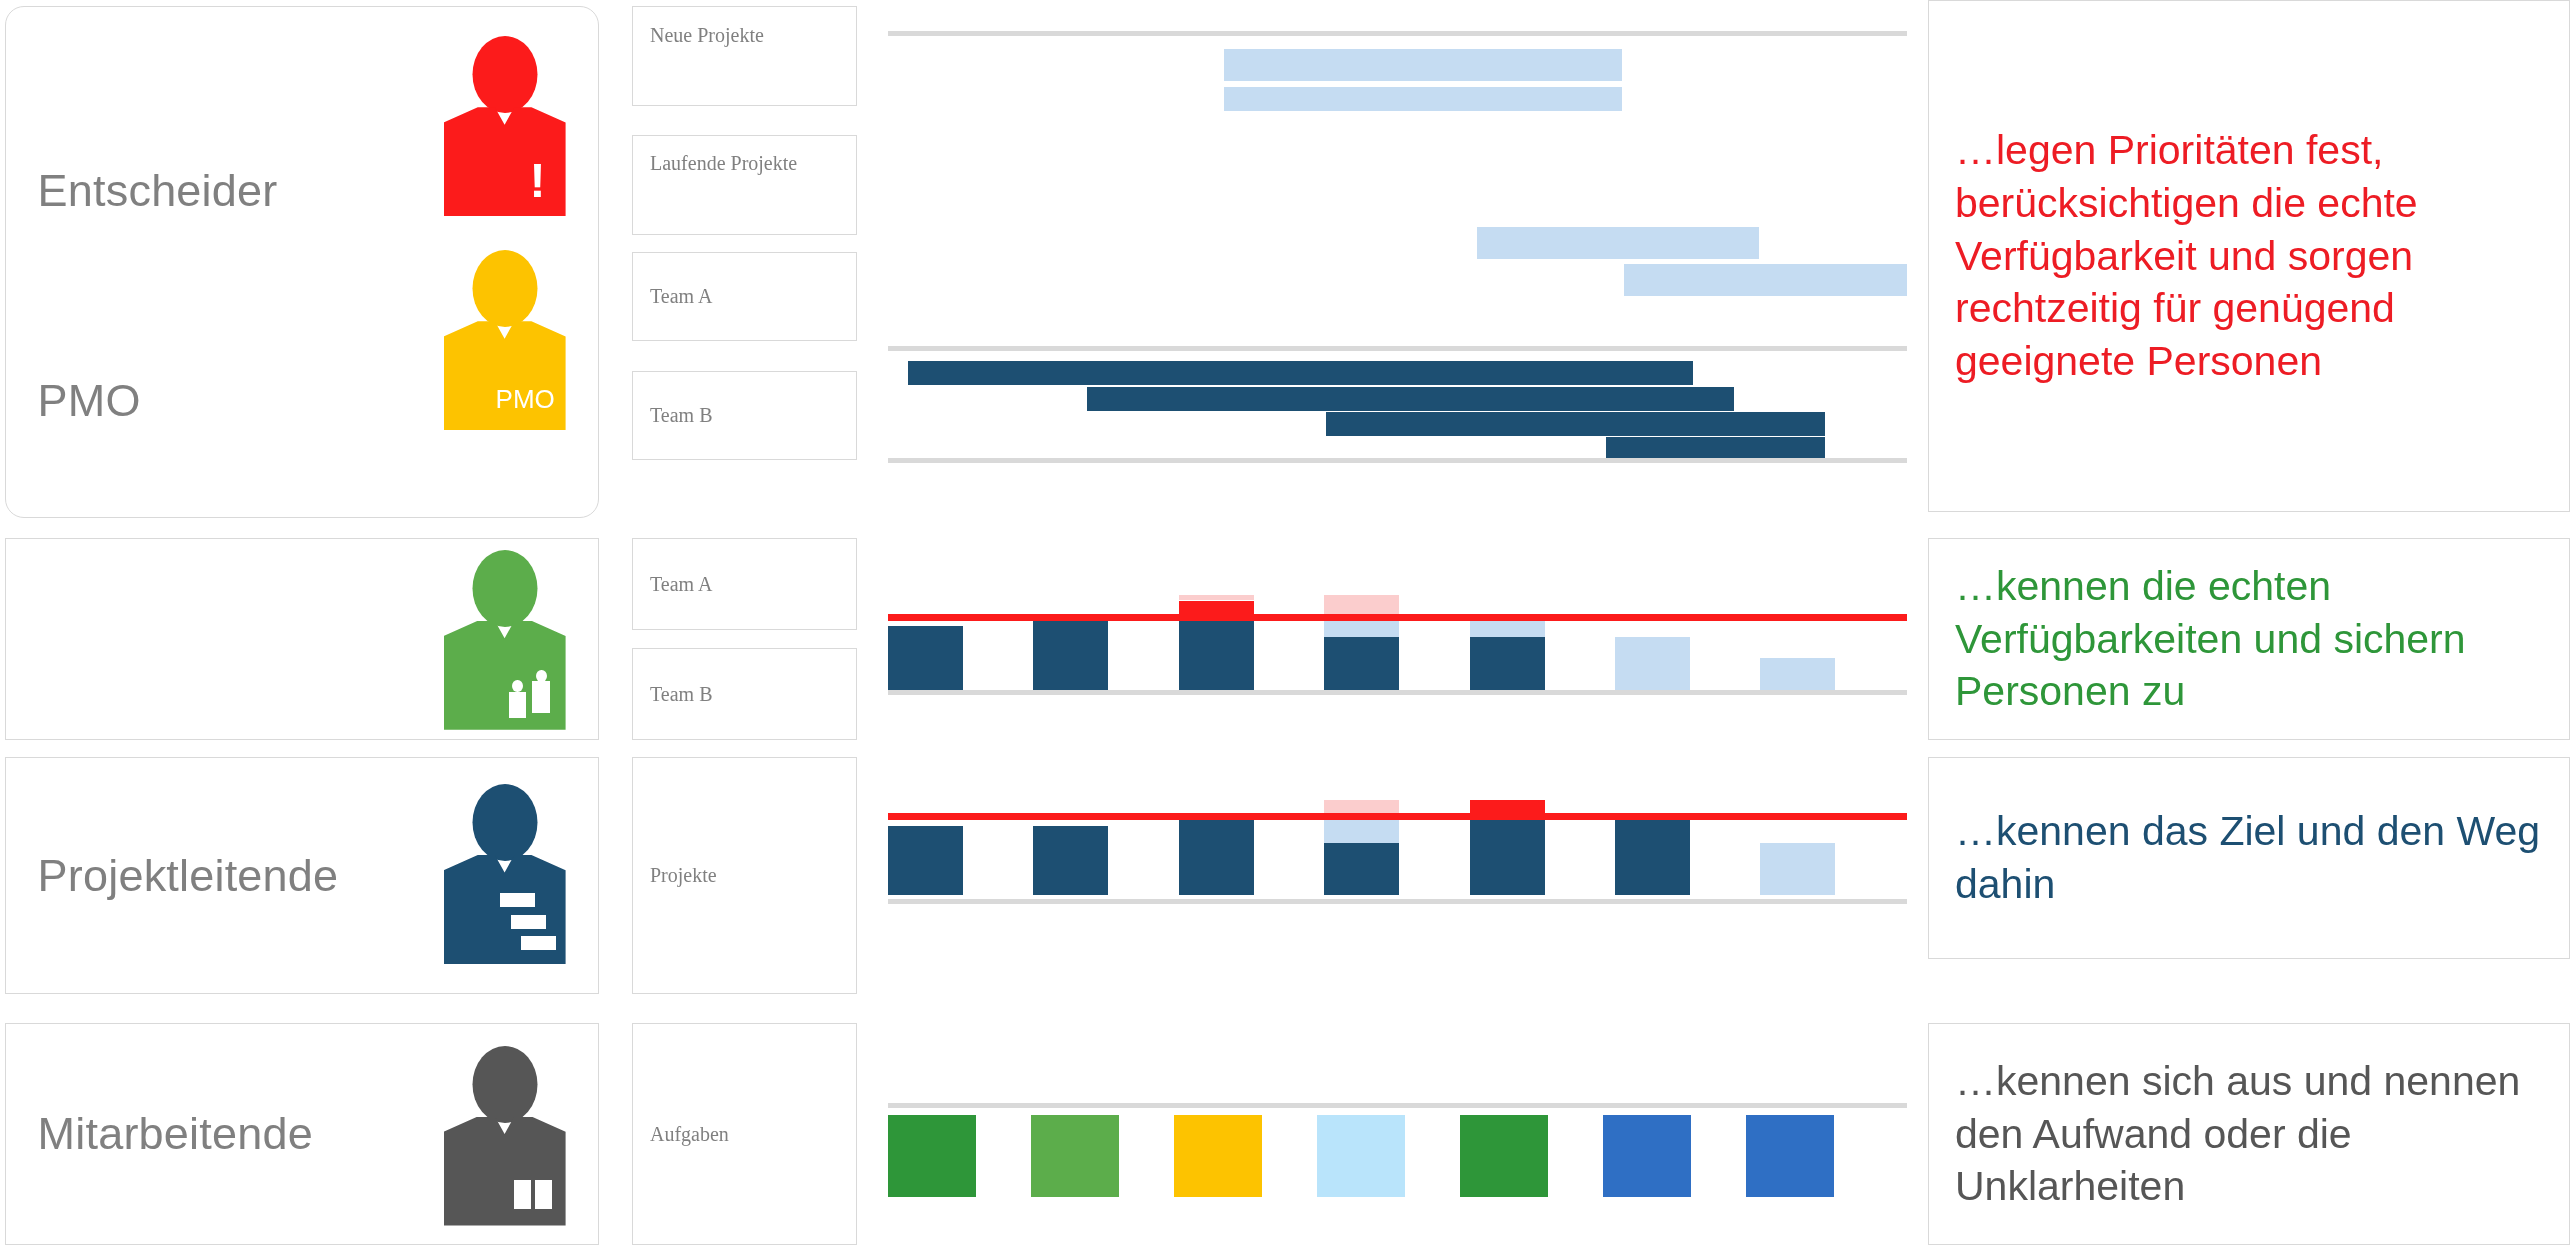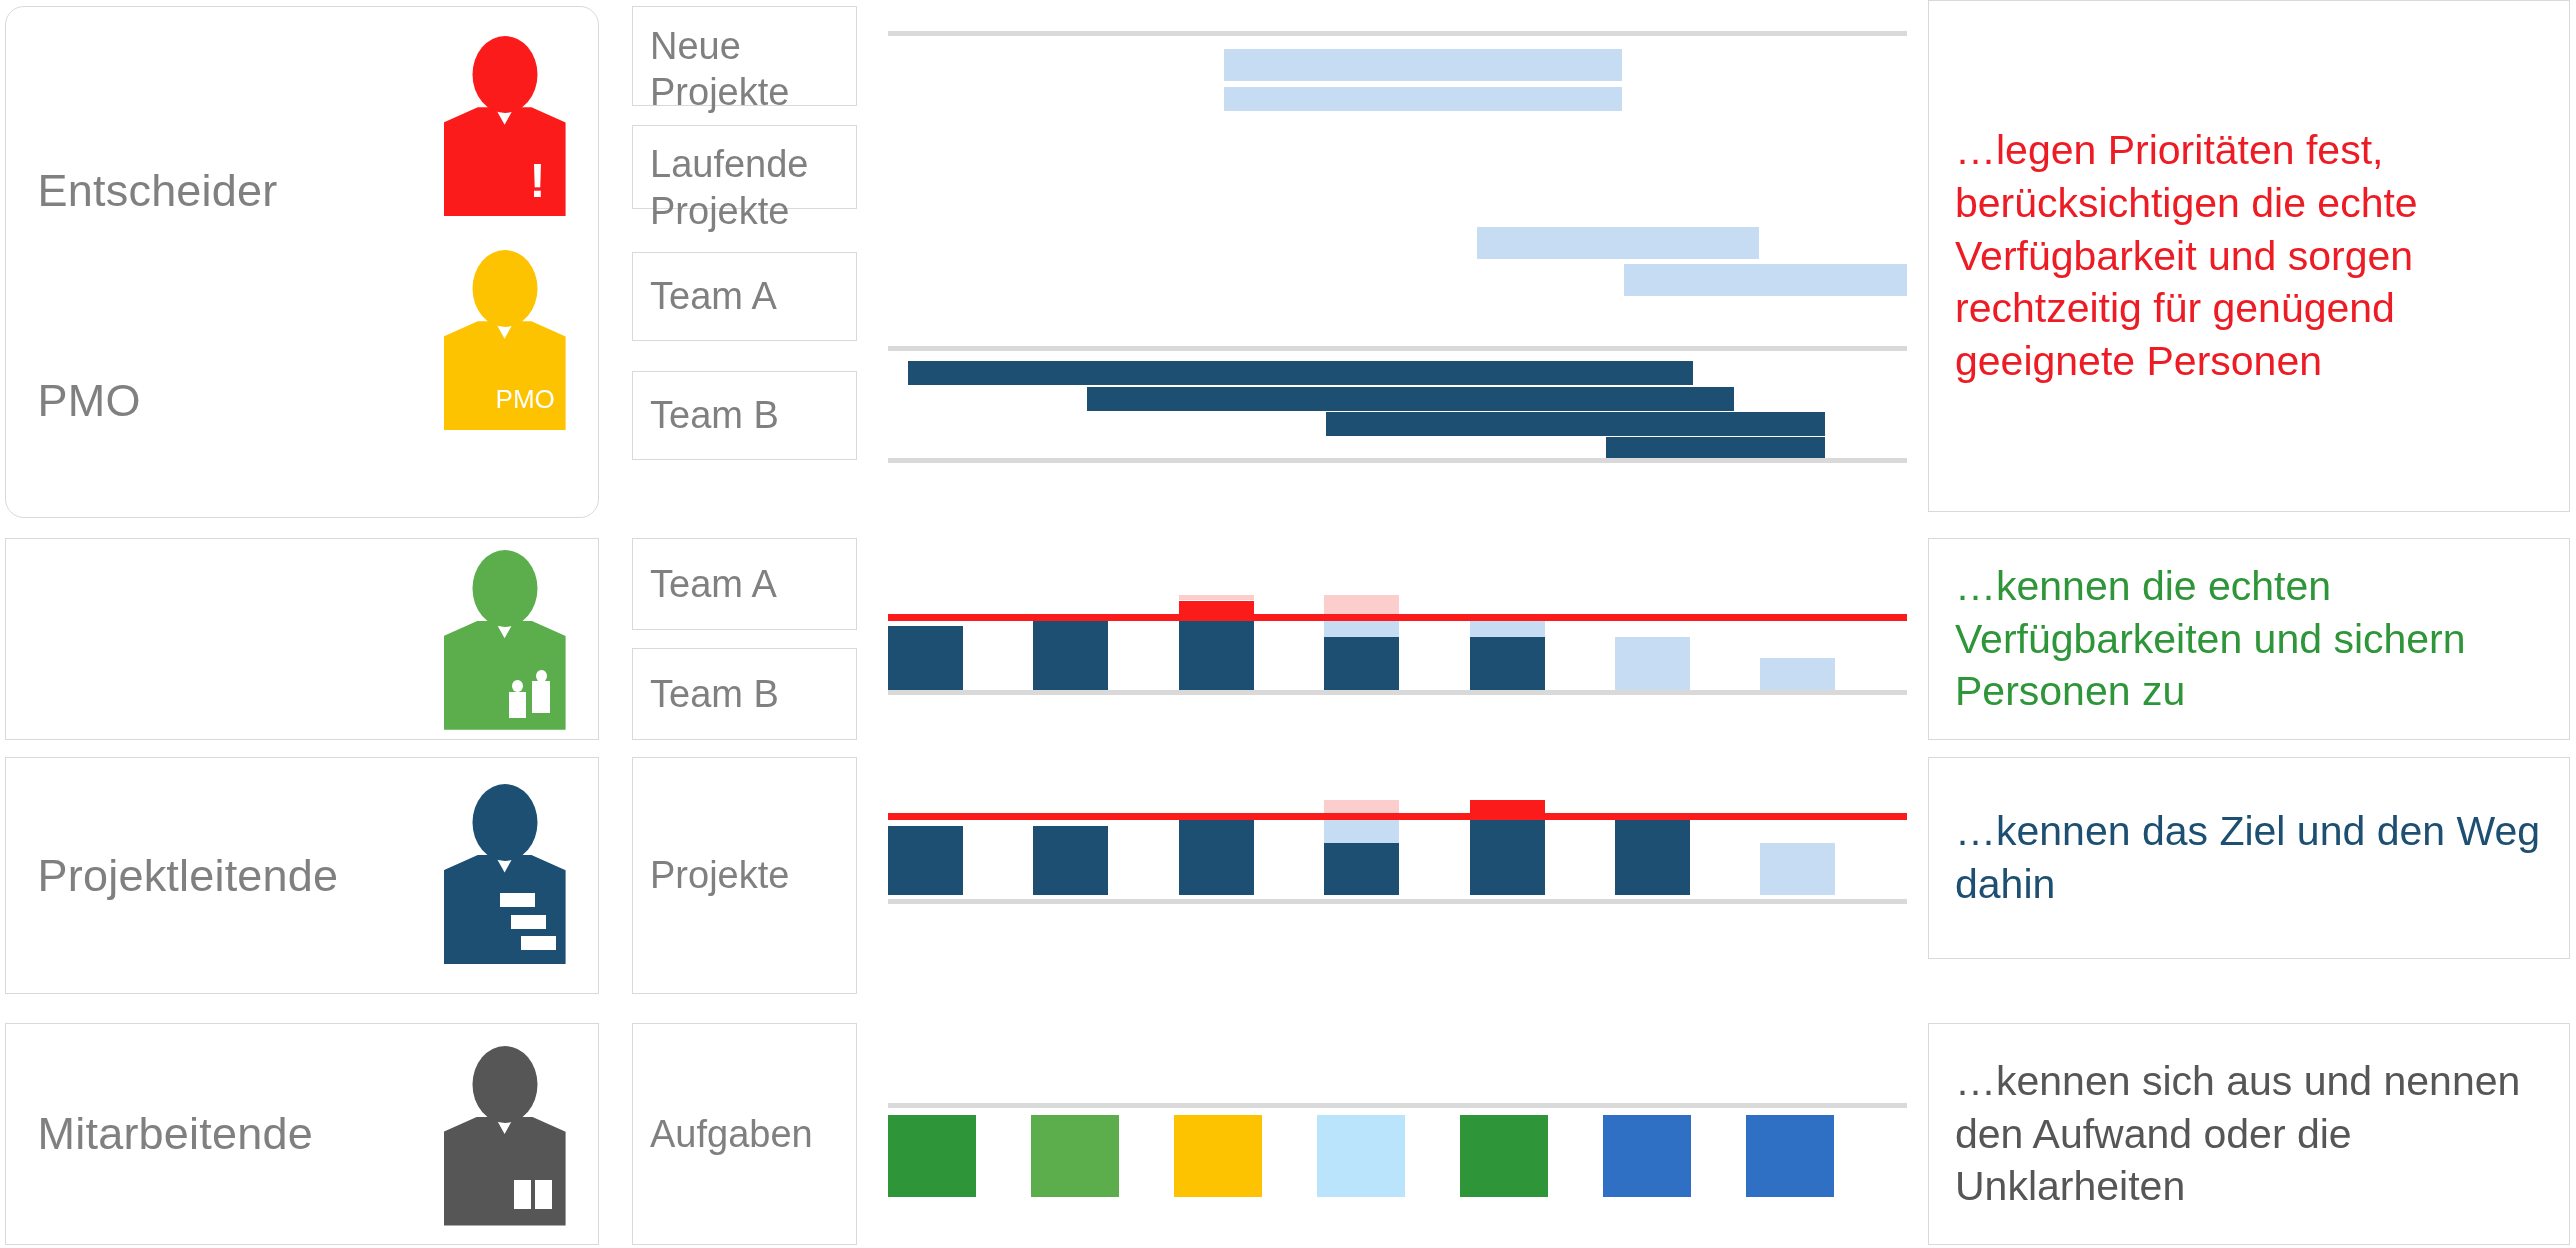--- a/index.html
+++ b/index.html
@@ -14,21 +14,21 @@
     position:absolute;left:32px;top:50%;transform:translateY(-50%);
     font-size:45px;color:#808080;white-space:nowrap;letter-spacing:0.2px;
   }
   .persona-icon{position:absolute;right:46px;top:50%;transform:translateY(-50%);}
   .pi-head{position:absolute;left:50%;transform:translateX(-50%);
            border-radius:50%;}
   .pi-body{position:absolute;left:0;}
   .pi-badge{position:absolute;color:#fff;font-size:23px;line-height:1;}
 
   
-  .rowlabel{font-size:38px;color:#808080;line-height:1.22;padding:15.4px 0 0 17px;}
+  .rowlabel{font-size:20px;color:#808080;line-height:1.22;padding:15.4px 0 0 17px;font-family:Liberation Serif, serif;}
   .rowlabel.mid{display:flex;align-items:center;padding:0 0 0 17px;}
 
   
   .chartcell{position:relative;overflow:hidden;}
   .hrule{position:absolute;left:0;right:0;height:5.4px;background:#d9d9d9;}
   .gbar{position:absolute;}
   .vbar{position:absolute;bottom:0;}
   .capline{position:absolute;height:7px;background:#fc1b1b;}
   .sq{position:absolute;}
 
@@ -52,21 +52,21 @@
 
   <div class="persona-icon" style="right:32px;top:243px;transform:none;width:122px;height:180px;">
     <div class="pi-head" style="top:0;width:65px;height:77px;background:#fdc300;"></div>
     <div class="pi-body" style="top:71px;width:122px;height:109px;background:#fdc300;
          clip-path:polygon(0% 14%,28% 0%,42% 0%,50% 16%,58% 0%,72% 0%,100% 14%,100% 100%,0% 100%);"></div>
     <div class="pi-badge" style="right:10.8px;bottom:18.5px;font-size:26px;">PMO</div>
   </div>
 </div>
 
 <div class="abs card rowlabel" style="left:632px;top:6.2px;width:225px;height:100px;"><span>Neue Projekte</span></div>
-<div class="abs card rowlabel" style="left:632px;top:125px;width:225px;height:84px;"><span>Laufende Projekte</span></div>
+<div class="abs card rowlabel" style="left:632px;top:135px;width:225px;height:100px;"><span>Laufende Projekte</span></div>
 <div class="abs card rowlabel mid" style="left:632px;top:252px;width:225px;height:89px;">
     <span>Team A</span>
   </div>
 <div class="abs card rowlabel mid" style="left:632px;top:371px;width:225px;height:89px;">
     <span>Team B</span>
   </div>
 
 <div class="abs chartcell" style="left:888px;top:6.2px;width:1019px;height:105px;">
   <div class="hrule" style="top:24.6px;"></div>
   <div class="gbar" style="left:33.0%;top:43px;width:39.0%;height:32px;background:#c5dcf2;"></div>

